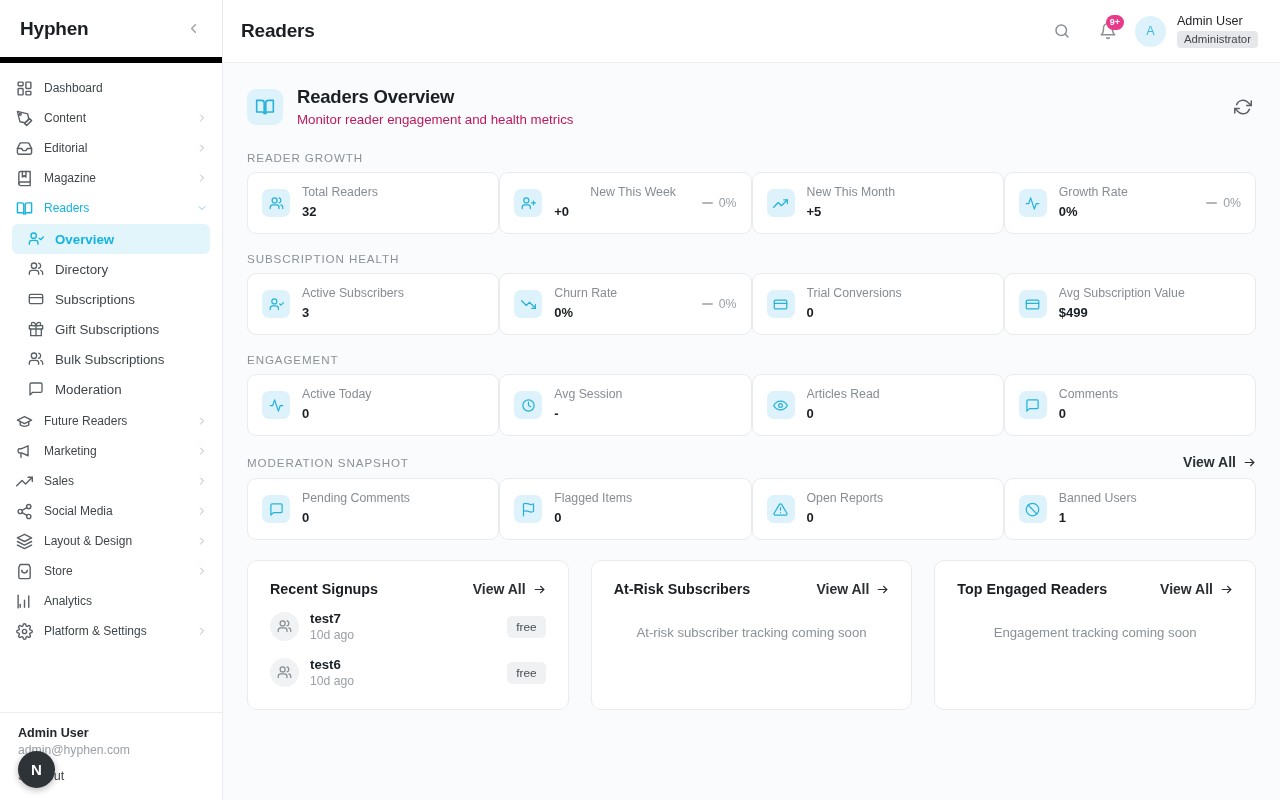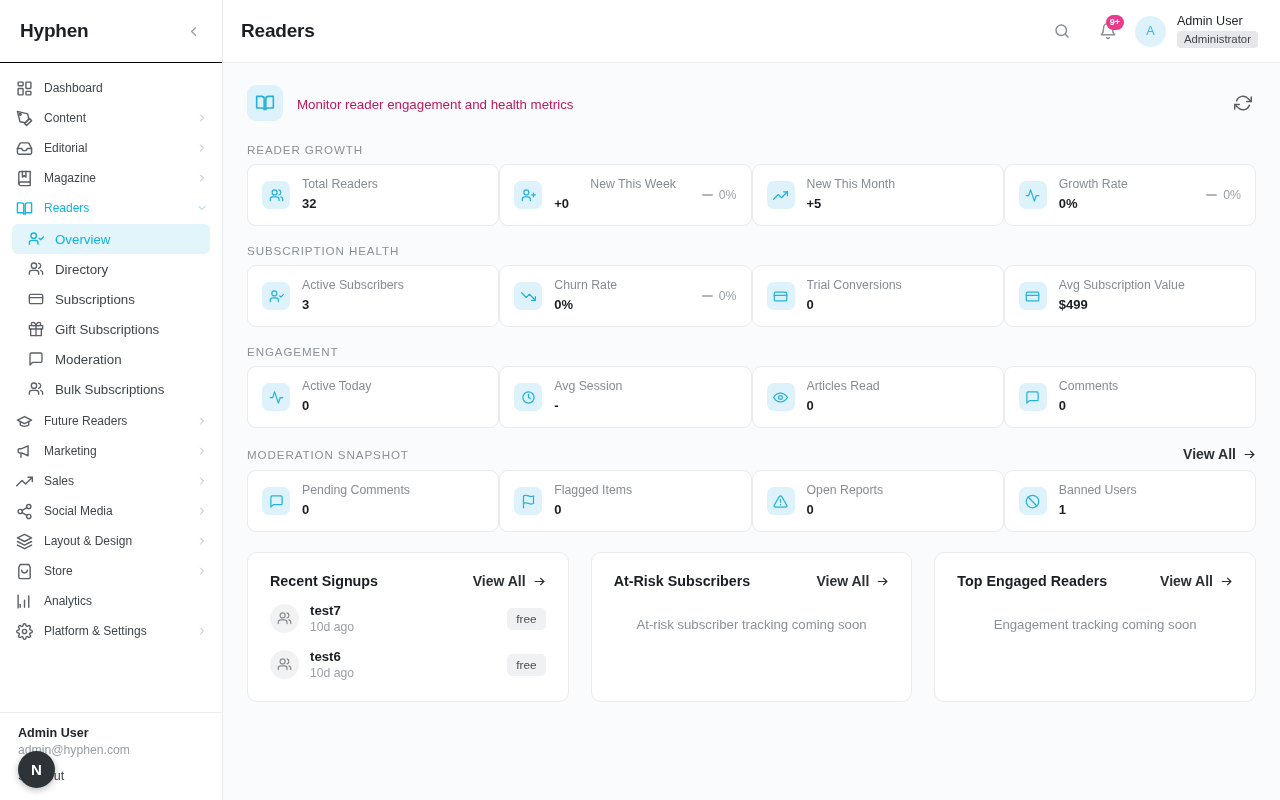--- a/index.html
+++ b/index.html
@@ -17,21 +17,21 @@
     width: 223px; height: 800px;
     background: #ffffff;
     border-right: 1px solid #e8eaed;
     display: flex; flex-direction: column;
     position: relative;
   }
   .sb-head {
     height: 63px; flex: 0 0 63px;
     display: flex; align-items: center; justify-content: space-between;
     padding: 0 18px 0 20px;
-    border-bottom: 1px solid #000000;
+    border-bottom: 6px solid #000000;
   }
   .sb-brand { font-size: 19px; font-weight: bold; color: #1b1f24; letter-spacing: -0.2px; }
   .sb-collapse { width: 22px; height: 22px; display: flex; align-items: center; justify-content: center; cursor: pointer; color: #9aa0a6; }
 
   .sb-nav { flex: 1 1 auto; overflow: hidden; padding: 10px 0 0 0; }
   .nav-item {
     height: 30px; display: flex; align-items: center;
     padding: 0 14px 0 16px; margin: 0 0 0 0;
     font-size: 12px; color: #3f4549; cursor: pointer;
     gap: 11px;
@@ -44,21 +44,21 @@
   .nav-item.active-parent .chev { color: #8ec9de; }
 
   .sub-list { padding: 1px 0 2px 0; }
   .sub-item {
     height: 30px; display: flex; align-items: center; gap: 11px;
     margin: 0 12px 0 12px; padding: 0 10px 0 16px;
     border-radius: 6px;
     font-size: 13.3px; color: #3f4549; cursor: pointer;
   }
   .sub-item .ico { width: 16px; height: 16px; flex: 0 0 16px; display: flex; align-items: center; justify-content: center; color: #5a6065; }
-  .sub-item.selected { background: #e2f5fb; color: #14b4e0; font-weight: normal; }
+  .sub-item.selected { background: #e2f5fb; color: #14b4e0; font-weight: bold; }
   .sub-item.selected .ico { color: #14b4e0; }
 
   .sb-foot {
     flex: 0 0 auto; border-top: 1px solid #eceef0;
     padding: 12px 18px 16px 18px; position: relative;
   }
   .sb-foot .uname { font-size: 12.6px; font-weight: bold; color: #22262a; line-height: 17px; }
   .sb-foot .umail { font-size: 12.2px; color: #9aa0a6; line-height: 17px; }
   .sb-foot .signout { font-size: 12.6px; color: #3f4549; margin-top: 10px; cursor: pointer; display: inline-block; }
   .float-badge {
@@ -275,36 +275,36 @@
                 <line x1="12" y1="22" x2="12" y2="7"></line>
                 <path d="M12 7H7.5a2.5 2.5 0 0 1 0-5C11 2 12 7 12 7z"></path>
                 <path d="M12 7h4.5a2.5 2.5 0 0 0 0-5C13 2 12 7 12 7z"></path>
               </svg>
             </span>
             <span class="lbl">Gift Subscriptions</span>
           </div>
           <div class="sub-item">
             <span class="ico">
               <svg width="100%" height="100%" viewBox="0 0 24 24" fill="none" stroke="currentColor" stroke-width="2" stroke-linecap="round" stroke-linejoin="round">
-                <path d="M21 15a2 2 0 0 1-2 2H7l-4 4V5a2 2 0 0 1 2-2h14a2 2 0 0 1 2 2z"></path>
-              </svg>
-            </span>
-            <span class="lbl">Moderation</span>
-          </div>
-          <div class="sub-item">
-            <span class="ico">
-              <svg width="100%" height="100%" viewBox="0 0 24 24" fill="none" stroke="currentColor" stroke-width="2" stroke-linecap="round" stroke-linejoin="round">
                 <path d="M16 20v-2a4 4 0 0 0-4-4H6a4 4 0 0 0-4 4v2"></path>
                 <circle cx="9" cy="7" r="4"></circle>
                 <path d="M22 20v-2a4 4 0 0 0-3-3.87"></path>
                 <path d="M16 3.13a4 4 0 0 1 0 7.75"></path>
               </svg>
             </span>
             <span class="lbl">Bulk Subscriptions</span>
           </div>
+          <div class="sub-item">
+            <span class="ico">
+              <svg width="100%" height="100%" viewBox="0 0 24 24" fill="none" stroke="currentColor" stroke-width="2" stroke-linecap="round" stroke-linejoin="round">
+                <path d="M21 15a2 2 0 0 1-2 2H7l-4 4V5a2 2 0 0 1 2-2h14a2 2 0 0 1 2 2z"></path>
+              </svg>
+            </span>
+            <span class="lbl">Moderation</span>
+          </div>
         </div>
         <div class="nav-item">
           <span class="ico">
             <svg width="100%" height="100%" viewBox="0 0 24 24" fill="none" stroke="currentColor" stroke-width="2" stroke-linecap="round" stroke-linejoin="round">
               <path d="M22 10L12 5 2 10l10 5 10-5z"></path>
               <path d="M6 12v5c3 2.5 9 2.5 12 0v-5"></path>
             </svg>
           </span>
           <span class="lbl">Future Readers</span>
           <span class="chev">
@@ -454,20 +454,21 @@
     <div class="content">
 
       <div class="page-head">
         <div class="ph-icon">
           <svg width="20" height="20" viewBox="0 0 24 24" fill="none" stroke="currentColor" stroke-width="1.9" stroke-linecap="round" stroke-linejoin="round">
               <path d="M2 4h6a3 3 0 0 1 3 3v13a2.5 2.5 0 0 0-2.5-2H2z"></path>
               <path d="M22 4h-6a3 3 0 0 0-3 3v13a2.5 2.5 0 0 1 2.5-2H22z"></path>
             </svg>
         </div>
         <div class="ph-text">
+          <div class="ph-title">Readers Overview</div>
           <div class="ph-sub">Monitor reader engagement and health metrics</div>
         </div>
         <div class="ph-refresh">
           <svg width="18" height="18" viewBox="0 0 24 24" fill="none" stroke="currentColor" stroke-width="2" stroke-linecap="round" stroke-linejoin="round">
               <polyline points="23 4 23 10 17 10"></polyline>
               <polyline points="1 20 1 14 7 14"></polyline>
               <path d="M3.5 9a9 9 0 0 1 14.9-3.4L23 10"></path>
               <path d="M20.5 15a9 9 0 0 1-14.9 3.4L1 14"></path>
             </svg>
         </div>

